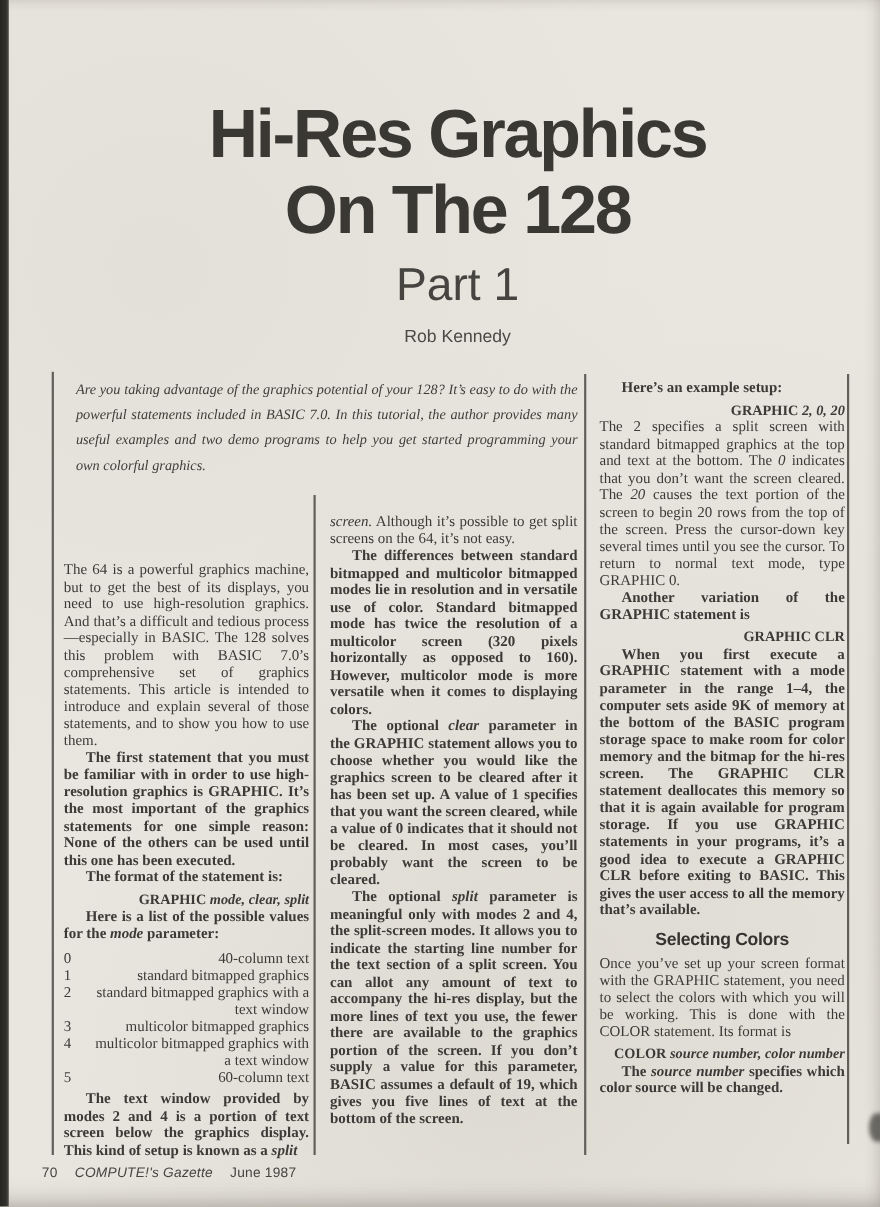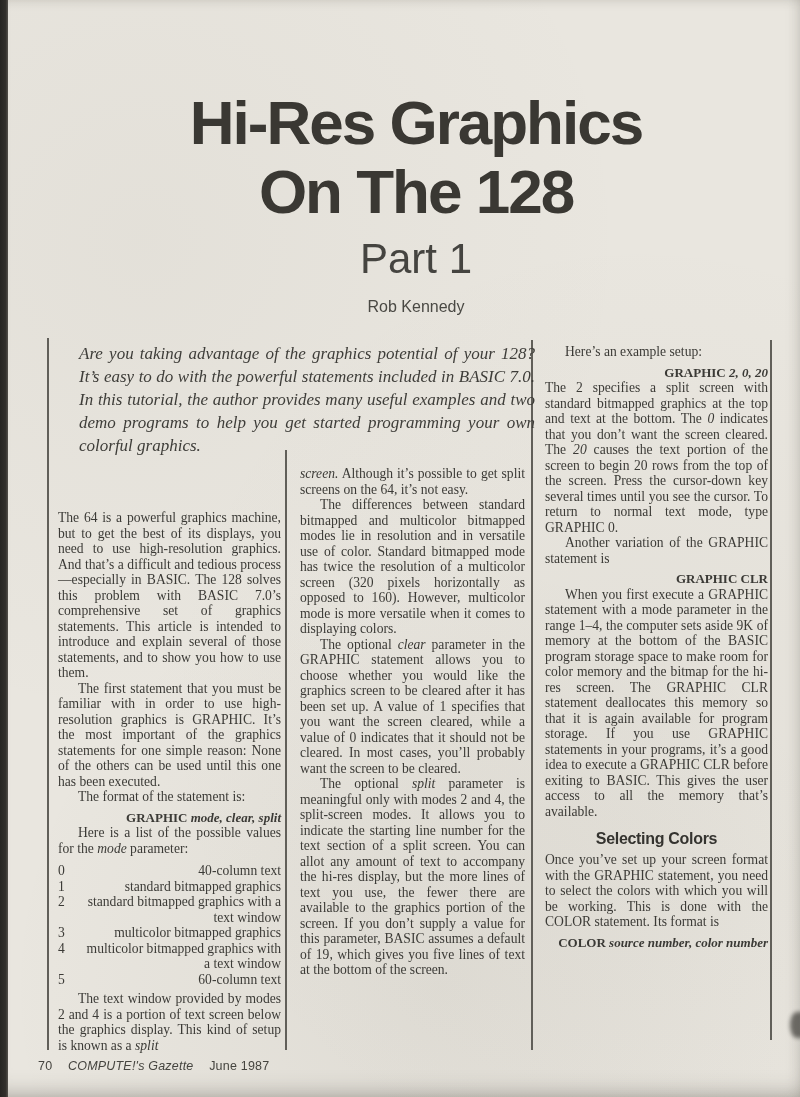--- a/index.html
+++ b/index.html
@@ -32,31 +32,31 @@
   .byline{
     font-family:"Liberation Sans","DejaVu Sans",sans-serif;
     font-size:16px;color:#4a4944;margin-top:16px;
   }
   .vrule{position:absolute;width:2px;background:#615f59;}
   .rule-left {left:47px;top:338px;height:712px;}
   .rule-mid1 {left:285px;top:450px;height:600px;}
   .rule-mid2 {left:531px;top:340px;height:710px;}
   .rule-right{left:770px;top:340px;height:700px;}
   .intro{
-    position:absolute;left:79px;top:342px;width:456px;
-    font-style:italic;font-size:17px;line-height:23px;
+    position:absolute;left:69px;top:342px;width:456px;
+    font-style:italic;font-size:13px;line-height:23px;
     text-align:justify;color:#3e3d39;
   }
   .col{position:absolute;font-size:13.6px;line-height:15.5px;text-align:justify;}
   .col-1{left:58px;top:466px;width:223px;margin-top:44px;}
   .col-2{left:300px;top:466px;width:225px;}
   .col-3{left:545px;top:344px;width:223px;}
   .col p{margin:0;}
   .col > * + *{margin-top:3px;}
-  .indent{text-indent:20px;}
+  .indent{text-indent:20px;font-weight:bold;}
   .it{font-style:italic;}
   .bd{font-weight:bold;}
   .code{font-size:13px;margin-top:5px !important;margin-bottom:2px;text-align:right;}
   .subhead{
     font-family:"Liberation Sans","DejaVu Sans",sans-serif;
     font-weight:bold;font-size:16px;line-height:20px;color:#34332f;
     margin:10px 0 3px 0 !important;text-align:center;letter-spacing:-0.3px;
   }
   .mode-list{margin-top:7px !important;margin-bottom:4px;text-align:left;}
   .mode-item{display:flex;}
@@ -139,20 +139,21 @@
   <div class="col col-3">
       <p class="indent"><span>Here’s an example setup:</span></p>
       <p class="code"><span class="bd">GRAPHIC </span><span class="it bd">2, 0, 20</span></p>
       <p><span>The 2 specifies a split screen with standard bitmapped graphics at the top and text at the bottom. The </span><span class="it">0</span><span> indicates that you don’t want the screen cleared. The </span><span class="it">20</span><span> causes the text portion of the screen to begin 20 rows from the top of the screen. Press the cursor-down key several times until you see the cursor. To return to normal text mode, type GRAPHIC 0.</span></p>
       <p class="indent"><span>Another variation of the GRAPHIC statement is</span></p>
       <p class="code"><span class="bd">GRAPHIC CLR</span></p>
       <p class="indent"><span>When you first execute a GRAPHIC statement with a mode parameter in the range 1–4, the computer sets aside 9K of memory at the bottom of the BASIC program storage space to make room for color memory and the bitmap for the hi-res screen. The GRAPHIC CLR statement deallocates this memory so that it is again available for program storage. If you use GRAPHIC statements in your programs, it’s a good idea to execute a GRAPHIC CLR before exiting to BASIC. This gives the user access to all the memory that’s available.</span></p>
       <h3 class="subhead">Selecting Colors</h3>
       <p><span>Once you’ve set up your screen format with the GRAPHIC statement, you need to select the colors with which you will be working. This is done with the COLOR statement. Its format is</span></p>
       <p class="code"><span class="bd">COLOR </span><span class="it bd">source number, color number</span></p>
+      <p class="indent"><span>The </span><span class="it">source number</span><span> specifies which color source will be changed.</span></p>
     </div>
 
   <div class="footer">
     <span>70</span>
     <span class="mag">COMPUTE!'s Gazette</span>
     <span class="issue">June 1987</span>
   </div>
 
   <div class="blotch"></div>
 </div>

